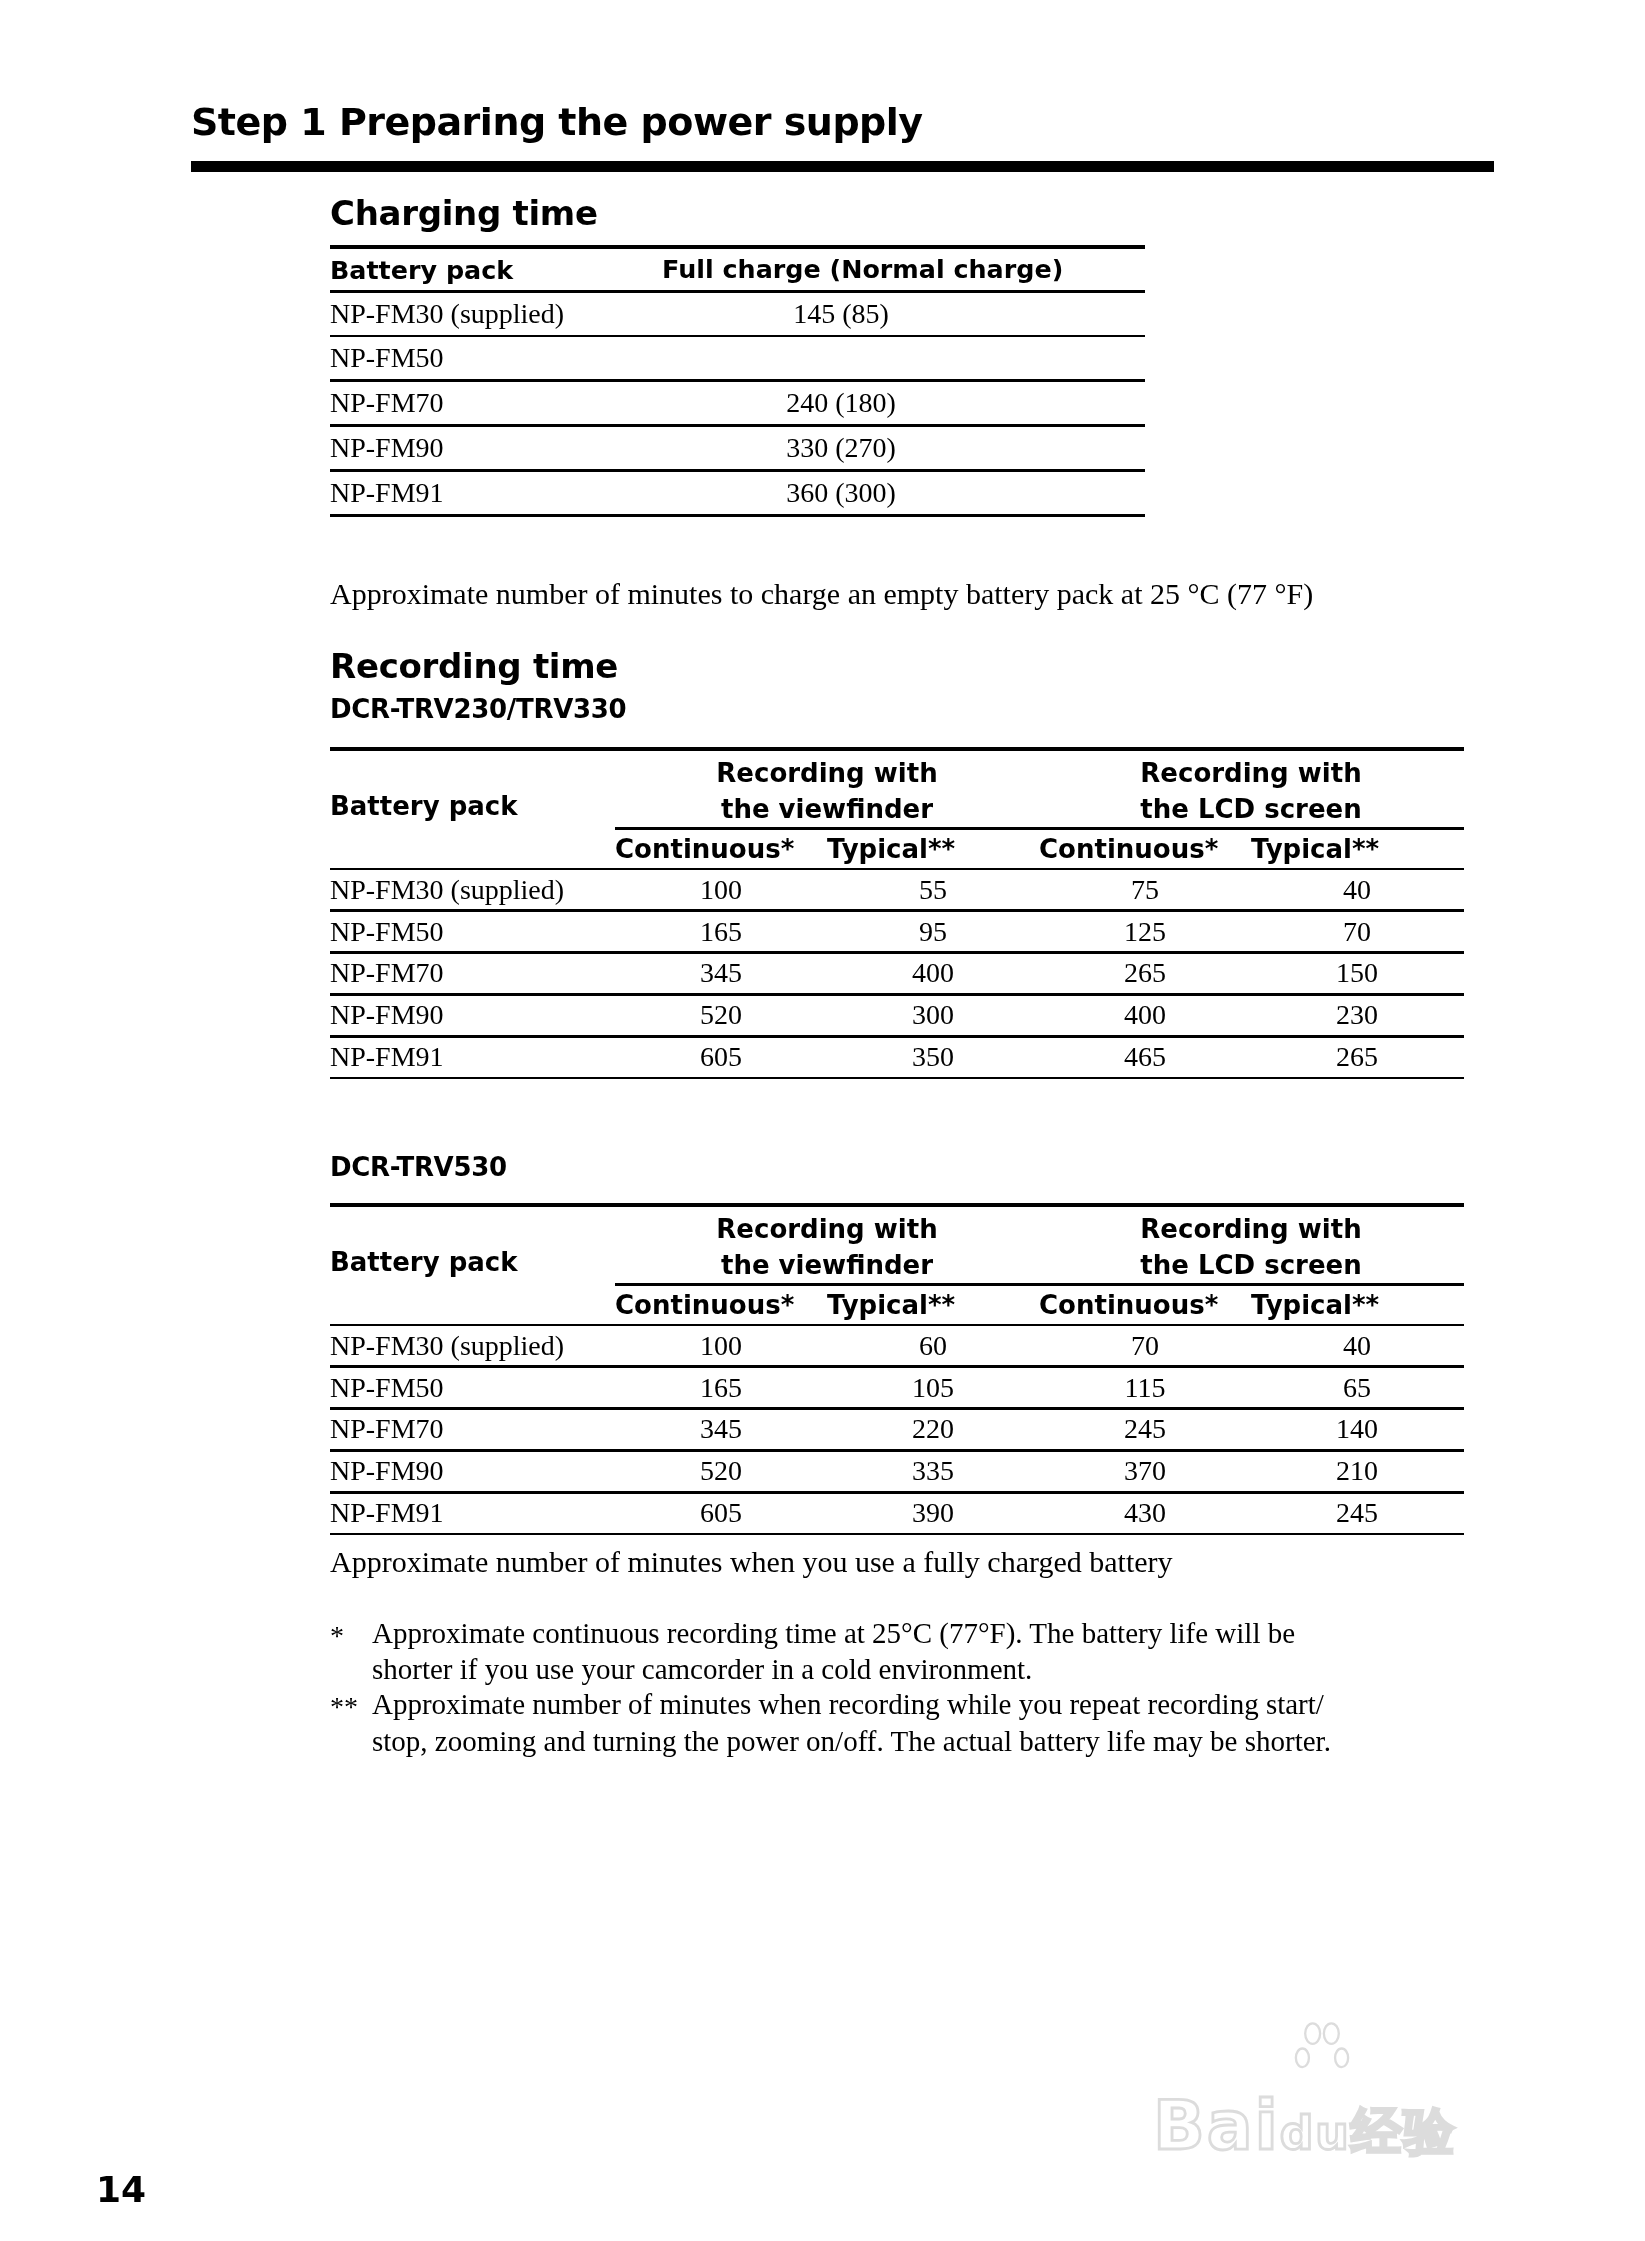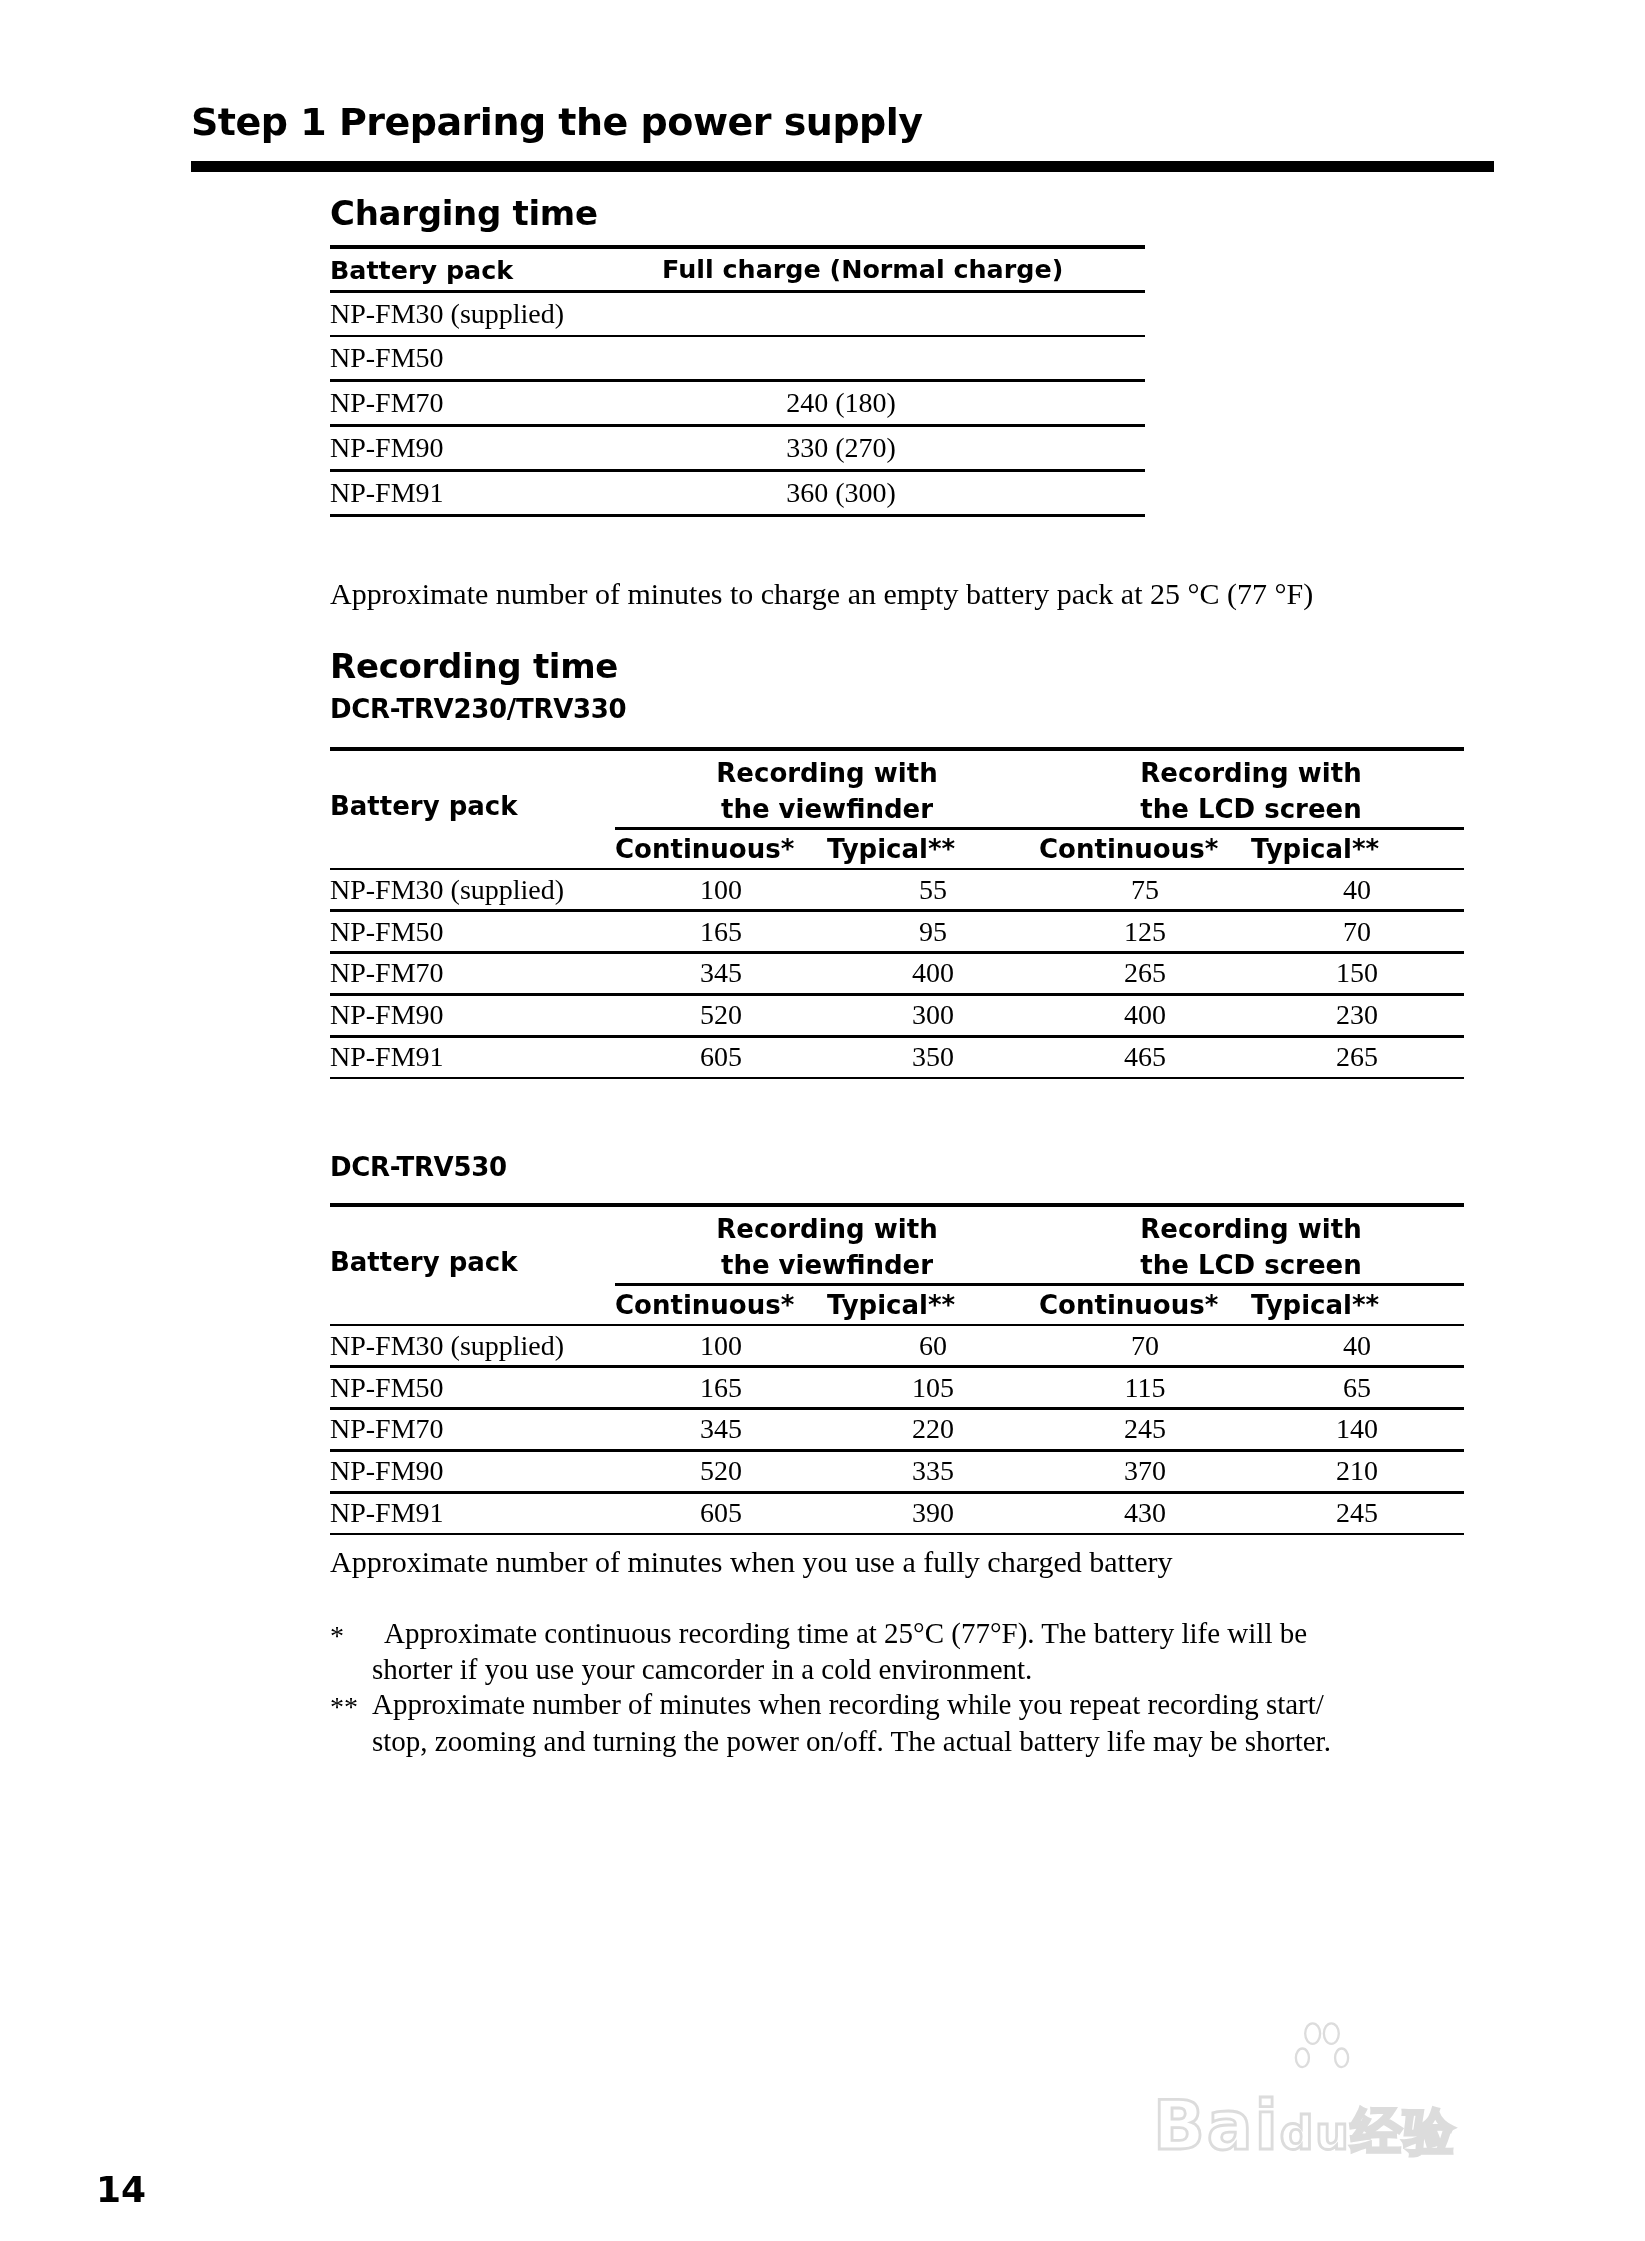--- a/index.html
+++ b/index.html
@@ -62,20 +62,21 @@
 
 <div id="charge-table" class="abs">
   <div class="rule-thick"></div>
   <div class="row hdr sans">
     <div class="c1" style="padding-top:1.9px;">Battery pack</div>
     <div class="c2" style="padding-left:0; margin-left:-1.9px;">Full charge (Normal charge)</div>
   </div>
   <div class="rule"></div>
   <div class="row body serif">
     <div class="c1">NP-FM30 (supplied)</div>
+    <div class="c2" style="padding-right:126px; box-sizing:border-box;">145 (85)</div>
   </div>
   <div class="rule"></div>
   <div class="row body serif">
     <div class="c1">NP-FM50</div>
   </div>
   <div class="rule"></div>
   <div class="row body serif">
     <div class="c1">NP-FM70</div>
     <div class="c2" style="padding-right:126px; box-sizing:border-box;">240 (180)</div>
   </div>
@@ -225,21 +226,21 @@
     <div class="cell">390</div>
     <div class="cell">430</div>
     <div class="cell">245</div>
   </div>
   <div class="rule"></div>
 </div>
 
 <div class="abs serif note" style="left:330px; top:1545px;">Approximate number of minutes when you use a fully charged battery</div>
 
 <div class="abs serif fn-star" style="left:330px; top:1620px;">*</div>
-<div class="abs serif fn-text" style="left:384px; top:1617px;">Approximate continuous recording time at 25°C (77°F). The battery life will be</div>
+<div class="abs serif fn-text" style="left:372px; top:1617px;">Approximate continuous recording time at 25°C (77°F). The battery life will be</div>
 <div class="abs serif fn-text" style="left:372px; top:1653px;">shorter if you use your camcorder in a cold environment.</div>
 <div class="abs serif fn-star" style="left:330px; top:1691px;">**</div>
 <div class="abs serif fn-text" style="left:372px; top:1688px;">Approximate number of minutes when recording while you repeat recording start/</div>
 <div class="abs serif fn-text" style="left:372px; top:1725px;">stop, zooming and turning the power on/off. The actual battery life may be shorter.</div>
 
 <div id="page-number" class="abs sans">14</div>
 
 <div id="watermark" class="abs">
   <svg class="paw" viewBox="0 0 60 75">
     <g fill="#ffffff" stroke="#dcdcdc" stroke-width="2.5">

